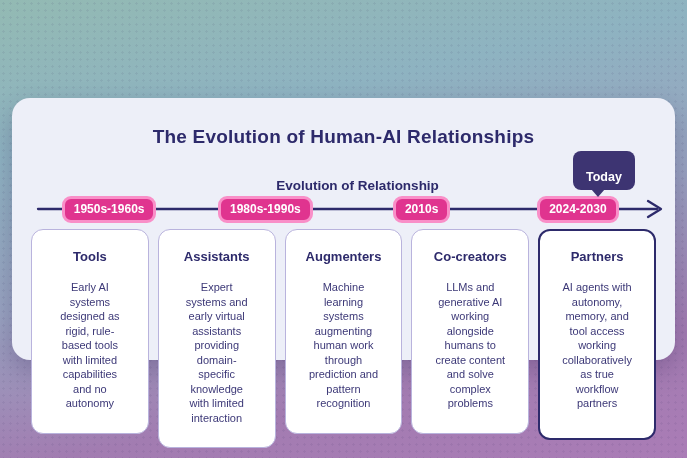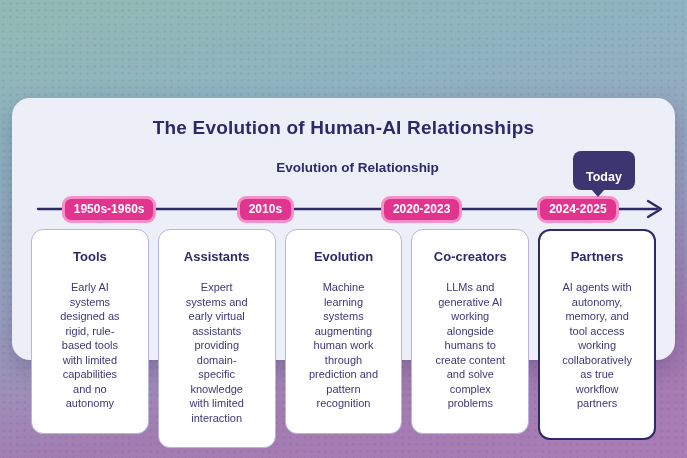--- a/index.html
+++ b/index.html
@@ -14,21 +14,21 @@
       radial-gradient(rgba(44,40,90,0.08) 1px, transparent 1.3px),
       linear-gradient(168deg, #93bab3 0%, #8eb3c1 26%, #98a3c0 52%, #a27cb1 78%, #aa7cb6 100%);
     background-size:7px 7px, 100% 100%;
   }
   .panel{
     position:absolute;left:12px;top:98px;width:663px;height:262px;
     background:#edeff8;border-radius:18px;
     box-shadow:0 10px 24px rgba(55,35,90,0.28);
   }
   .title{
-    margin:2px;padding-top:17px;text-align:center;
+    margin:11px;padding-top:17px;text-align:center;
     font-size:19px;font-weight:bold;color:#2d2a6b;letter-spacing:0.2px;
   }
   .subtitle{
     margin:0;padding-top:19px;text-align:center;
     font-size:13.5px;font-weight:bold;color:#2d2a6b;padding-left:28px;
   }
   .today-badge{
     position:absolute;left:561px;top:53px;
     background:#3d3472;color:#ffffff;border-radius:8px;
     font-size:12.5px;font-weight:bold;padding:19px 13px 6px;
@@ -89,42 +89,42 @@
     <div class="timeline">
       <svg class="tl-svg" width="663" height="32" viewBox="0 0 663 32">
         <path d="M 26 16 L 645 16" stroke="#2d2a6b" stroke-width="2.3" fill="none" stroke-linecap="round"></path>
         <path d="M 636 8 L 649 16 L 636 24" stroke="#2d2a6b" stroke-width="2.3" fill="none" stroke-linecap="round" stroke-linejoin="round"></path>
       </svg>
       <div class="tl-cols">
         <div class="tl-col">
           <span class="pill">1950s-1960s</span>
         </div>
         <div class="tl-col">
+          <span class="pill">1980s-1990s</span>
+        </div>
+        <div class="tl-col">
           <span class="pill">2010s</span>
         </div>
         <div class="tl-col">
-          <span class="pill">2020-2023</span>
-        </div>
-        <div class="tl-col">
-          <span class="pill">2024-2025</span>
+          <span class="pill">2024-2030</span>
         </div>
       </div>
     </div>
 
     <div class="cards">
       <div class="card">
         <h3>Tools</h3>
         <p>Early AI systems designed as rigid, rule-based tools with limited capabilities and no autonomy</p>
       </div>
       <div class="card">
         <h3>Assistants</h3>
         <p>Expert systems and early virtual assistants providing domain-specific knowledge with limited interaction</p>
       </div>
       <div class="card">
-        <h3>Evolution</h3>
+        <h3>Augmenters</h3>
         <p>Machine learning systems augmenting human work through prediction and pattern recognition</p>
       </div>
       <div class="card">
         <h3>Co-creators</h3>
         <p>LLMs and generative AI working alongside humans to create content and solve complex problems</p>
       </div>
       <div class="card highlighted">
         <h3>Partners</h3>
         <p>AI agents with autonomy, memory, and tool access working collaboratively as true workflow partners</p>
       </div>

